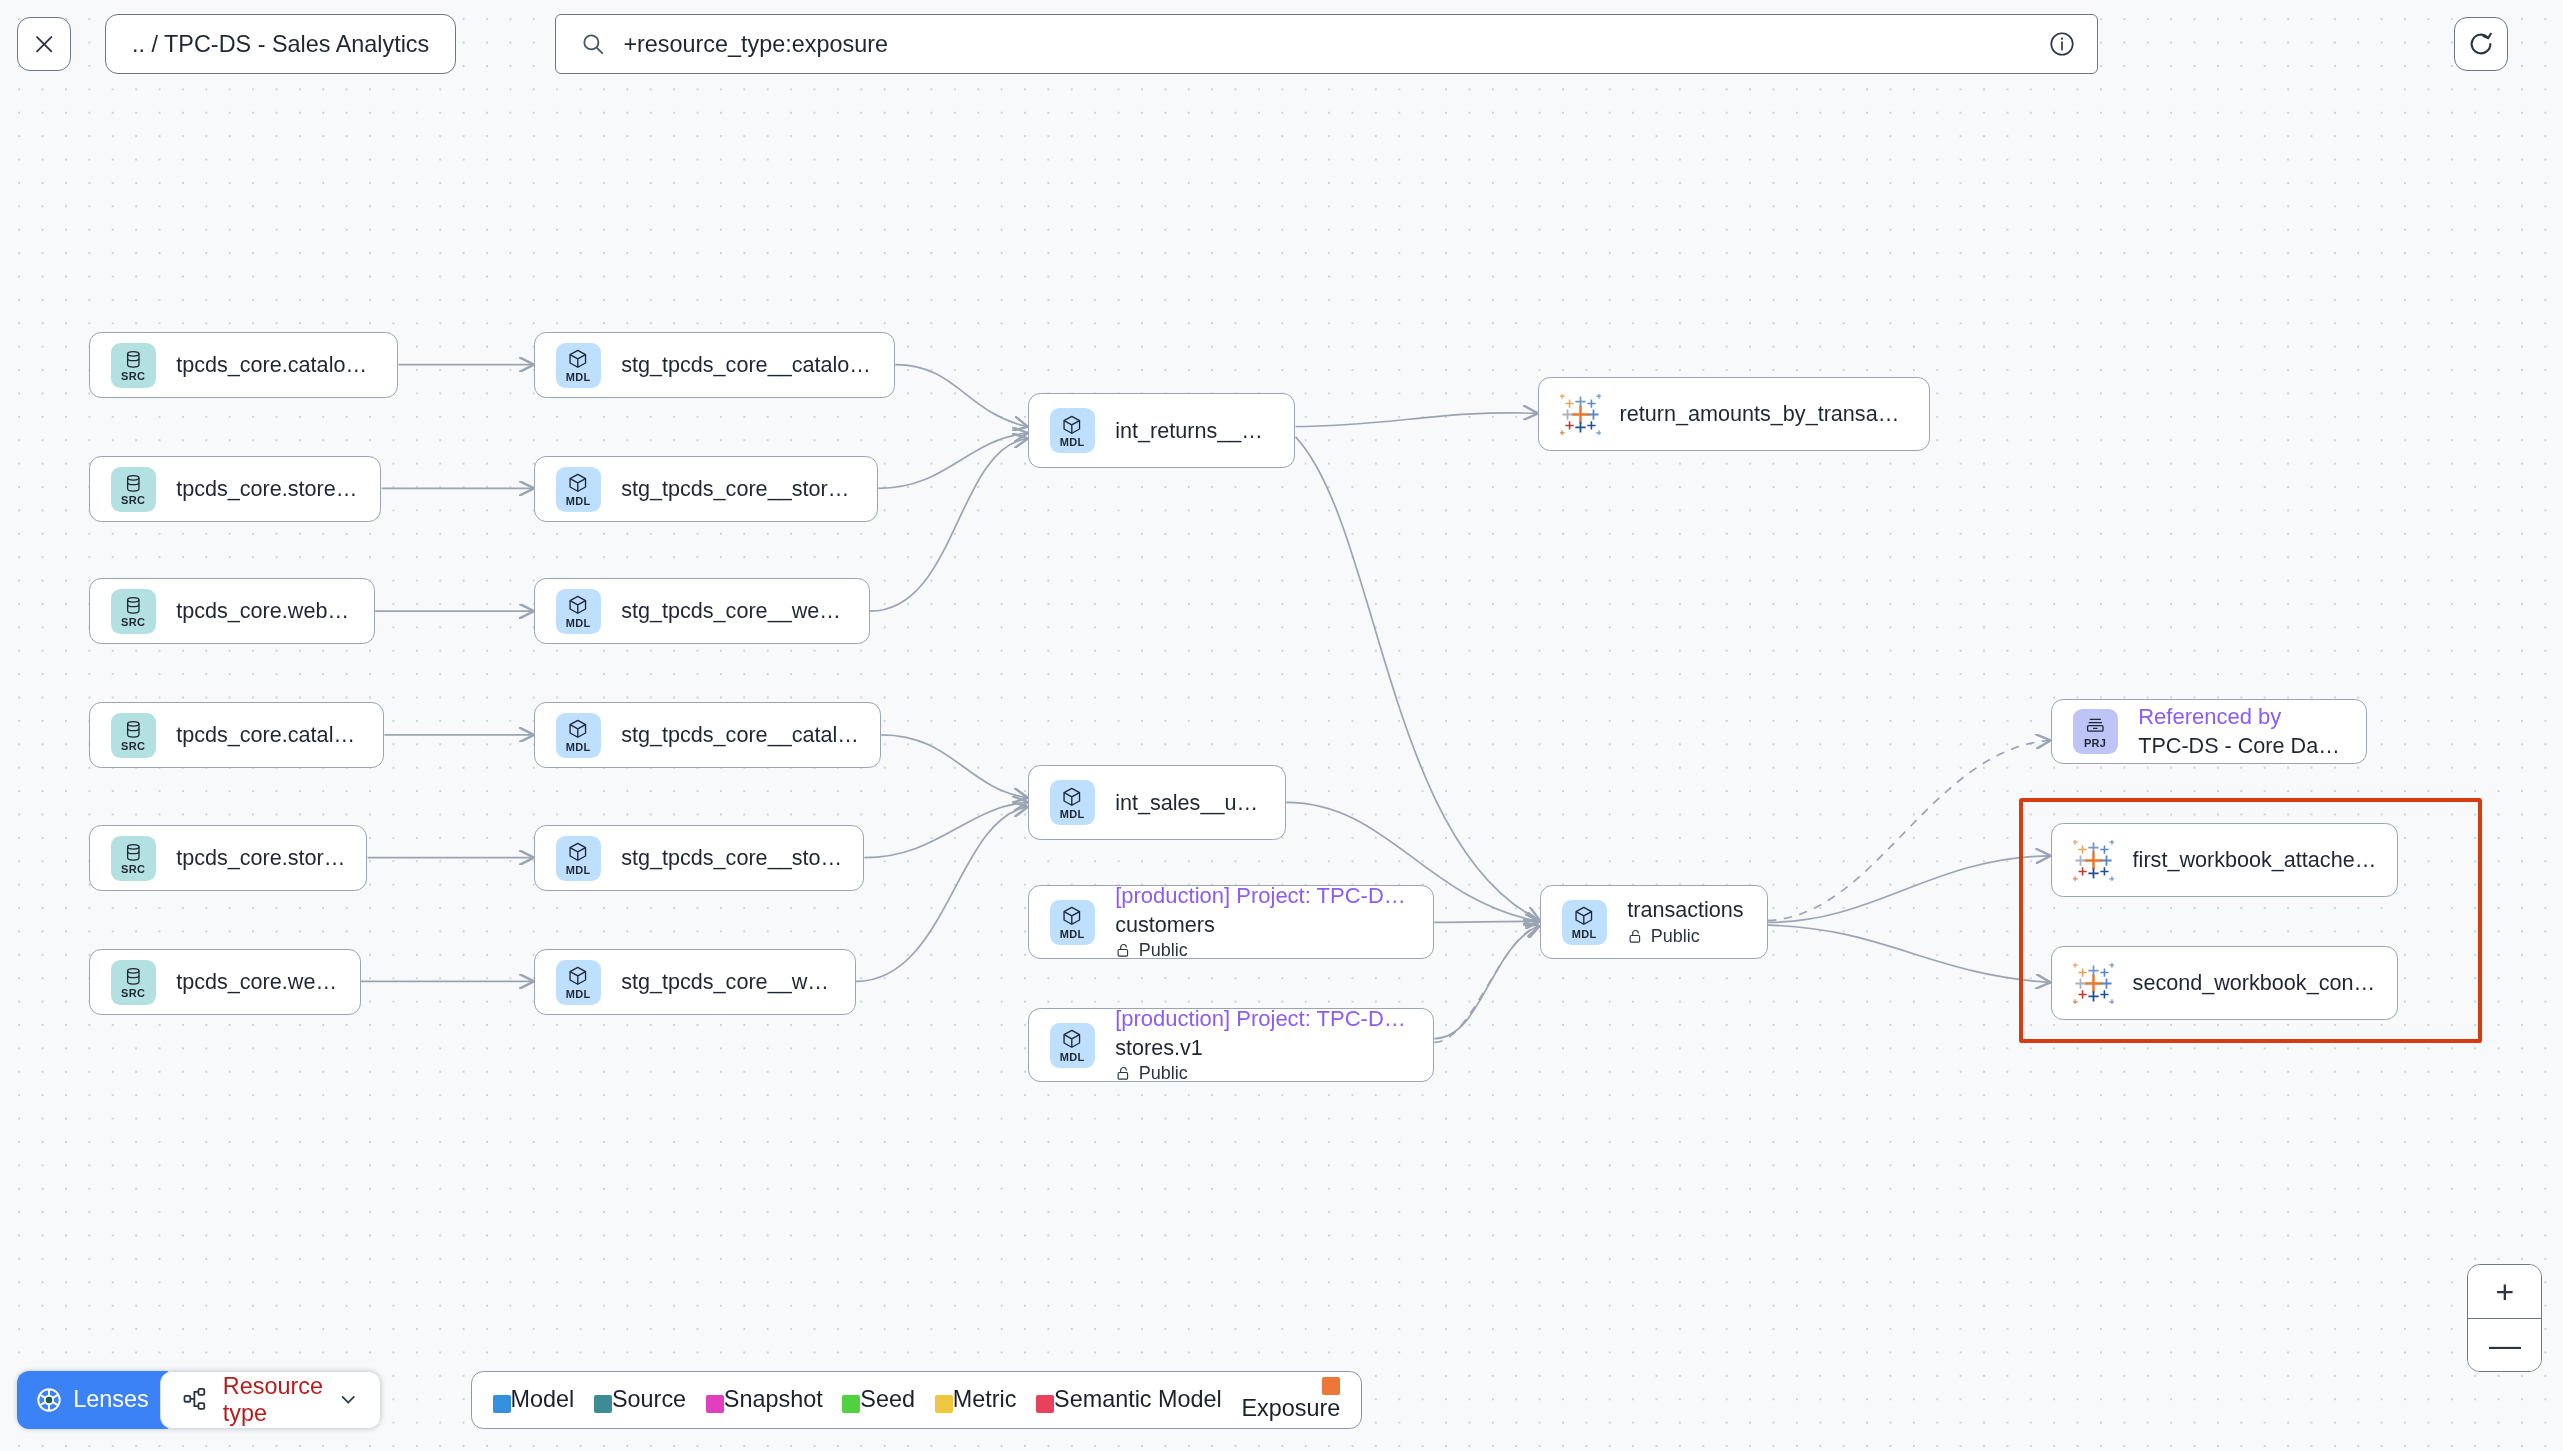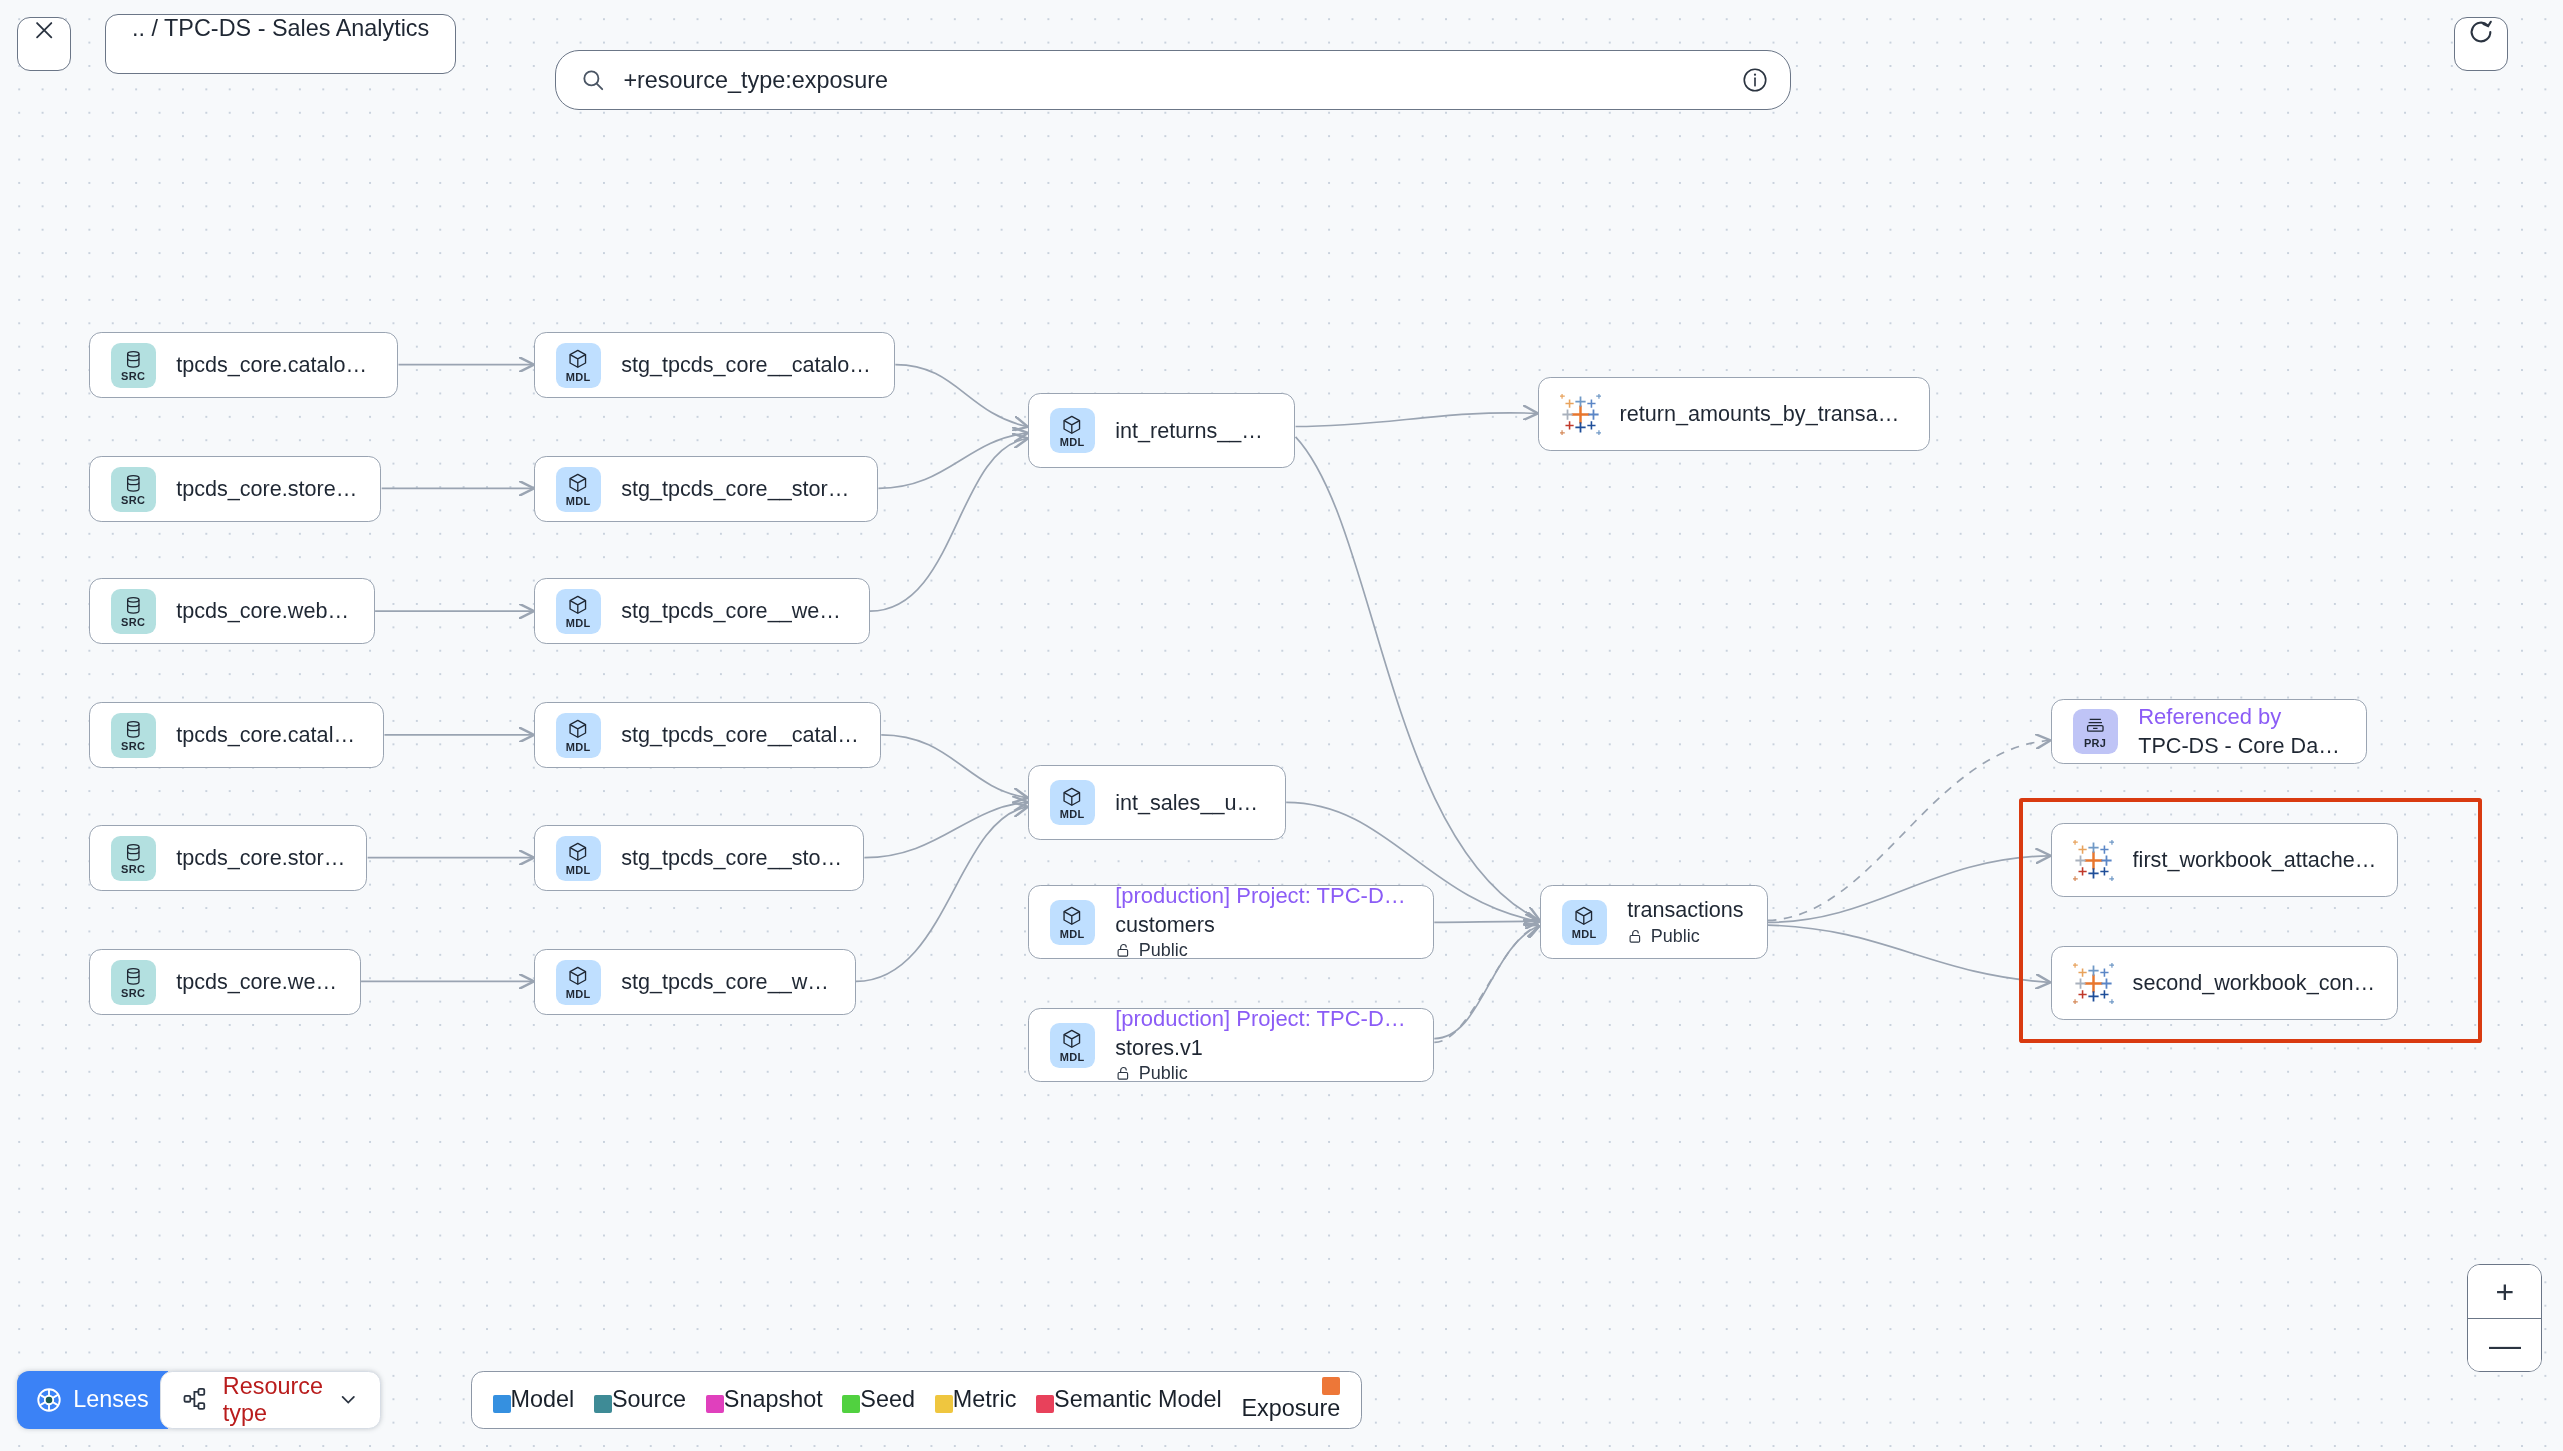--- a/index.html
+++ b/index.html
@@ -26,40 +26,40 @@
     top: 0; left: 0; right: 0;
     height: 107px;
     z-index: 40;
   }
   .tb-btn {
     position: absolute;
     background: #fff;
     border: 1.5px solid #6b7687;
     border-radius: 13px;
     display: flex;
+    align-items: center;
     justify-content: center;
   }
   #close-btn { left: 17px; top: 17px; width: 54px; height: 54px; }
   #breadcrumb-btn {
     left: 105px; top: 14px; height: 60px;
     padding: 0 26px;
     font-size: 23.4px; color: #1f2733;
     white-space: nowrap;
   }
   #search-box {
     position: absolute;
     left: 555px; top: 14px;
-    width: 1236px; height: 60px;
+    width: 1543px; height: 60px;
     background: #fff;
     border: 1.5px solid #6b7687;
-    border-radius: 24px;
+    border-radius: 6px;
     display: flex;
     align-items: center;
     padding: 0 20.6px 0 24.4px;
-    margin-top: 36px;
   }
   #search-value {
     font-size: 23.4px; color: #1f2733;
     margin-left: 17px;
     flex: 1;
     white-space: nowrap;
   }
   #refresh-btn { left: 2454px; top: 17px; width: 54px; height: 54px; }
 
   

